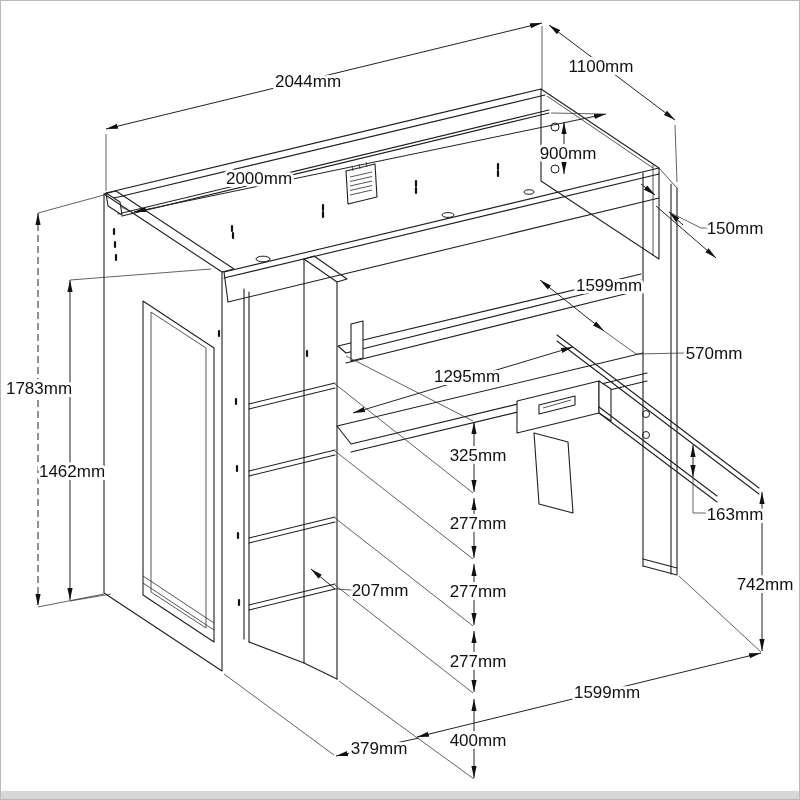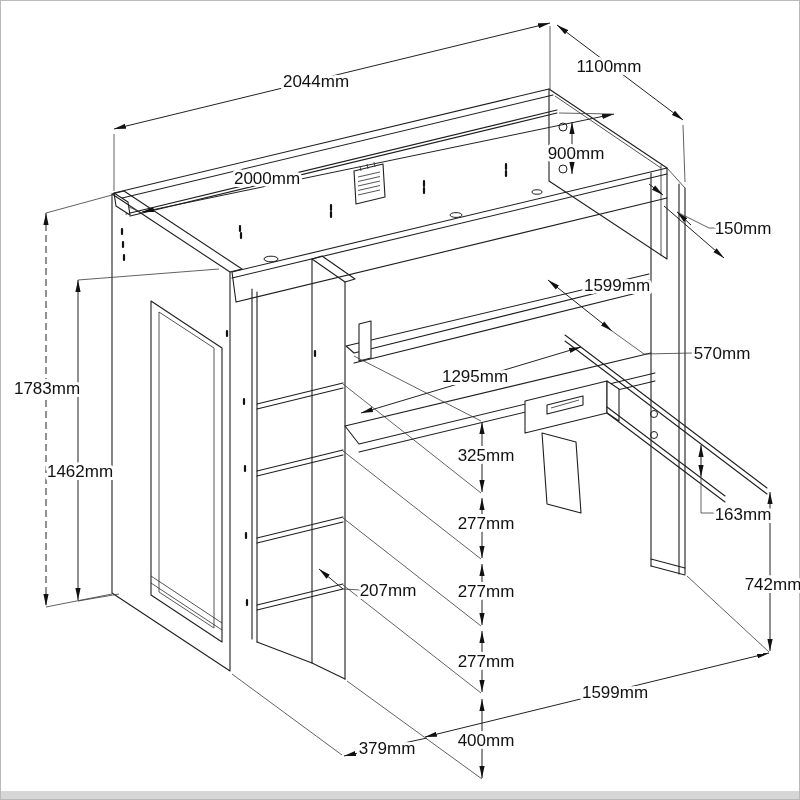--- a/index.html
+++ b/index.html
@@ -1,20 +1,19 @@
 <!DOCTYPE html>
 <html><head>
 <meta charset="utf-8">
 <style>
   html,body{margin:0;padding:0;background:#fff;}
   .stage{
     position:relative;width:800px;height:800px;background:#ffffff;
     box-sizing:border-box;border:1px solid #b9b9b9;
     font-family:"Liberation Sans", sans-serif;
-    padding-left:8px;
   }
   svg{display:block;}
   .ln{stroke:#1f1f1f;stroke-width:1.1;fill:none;stroke-linecap:round;stroke-linejoin:round;}
   .lnf{stroke:#1f1f1f;stroke-width:1.1;fill:#ffffff;stroke-linejoin:round;}
   .thin{stroke:#2b2b2b;stroke-width:0.8;fill:none;}
   .dim{stroke:#222;stroke-width:1;fill:none;}
   .ext{stroke:#3a3a3a;stroke-width:0.8;fill:none;}
   .marks{stroke:#111;stroke-width:2.2;fill:none;stroke-linecap:round;}
   .hole{stroke:#1f1f1f;stroke-width:1;fill:none;}
   .lbl{

